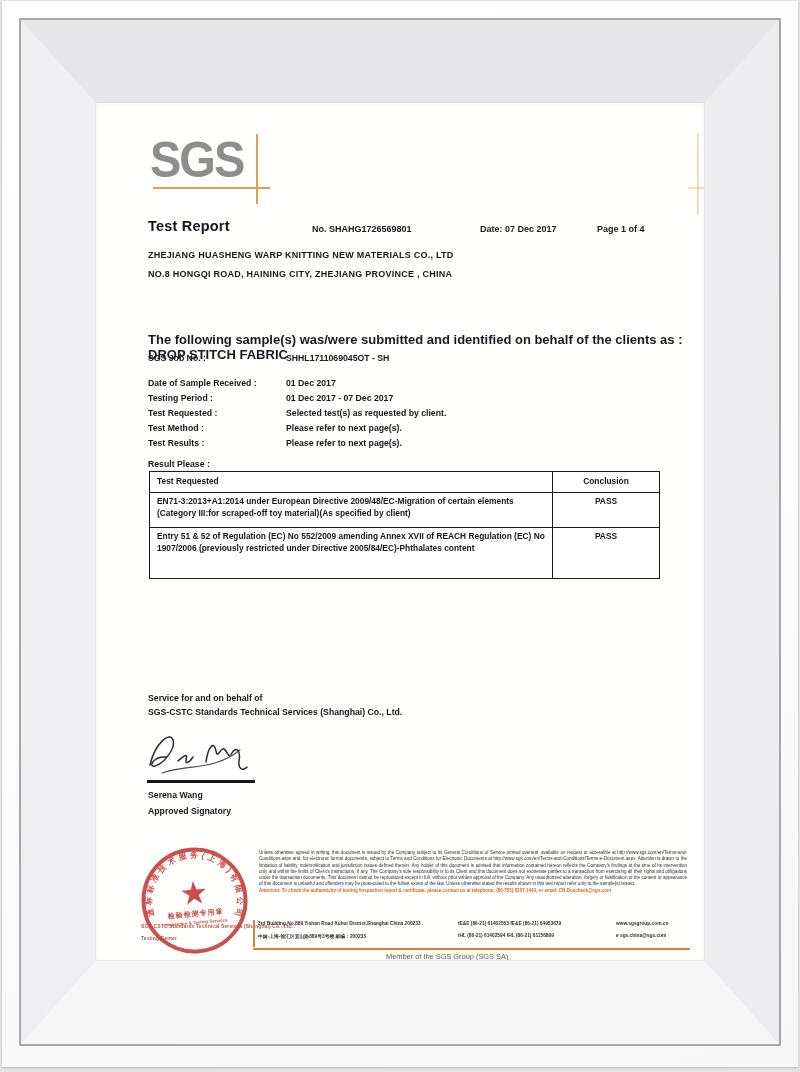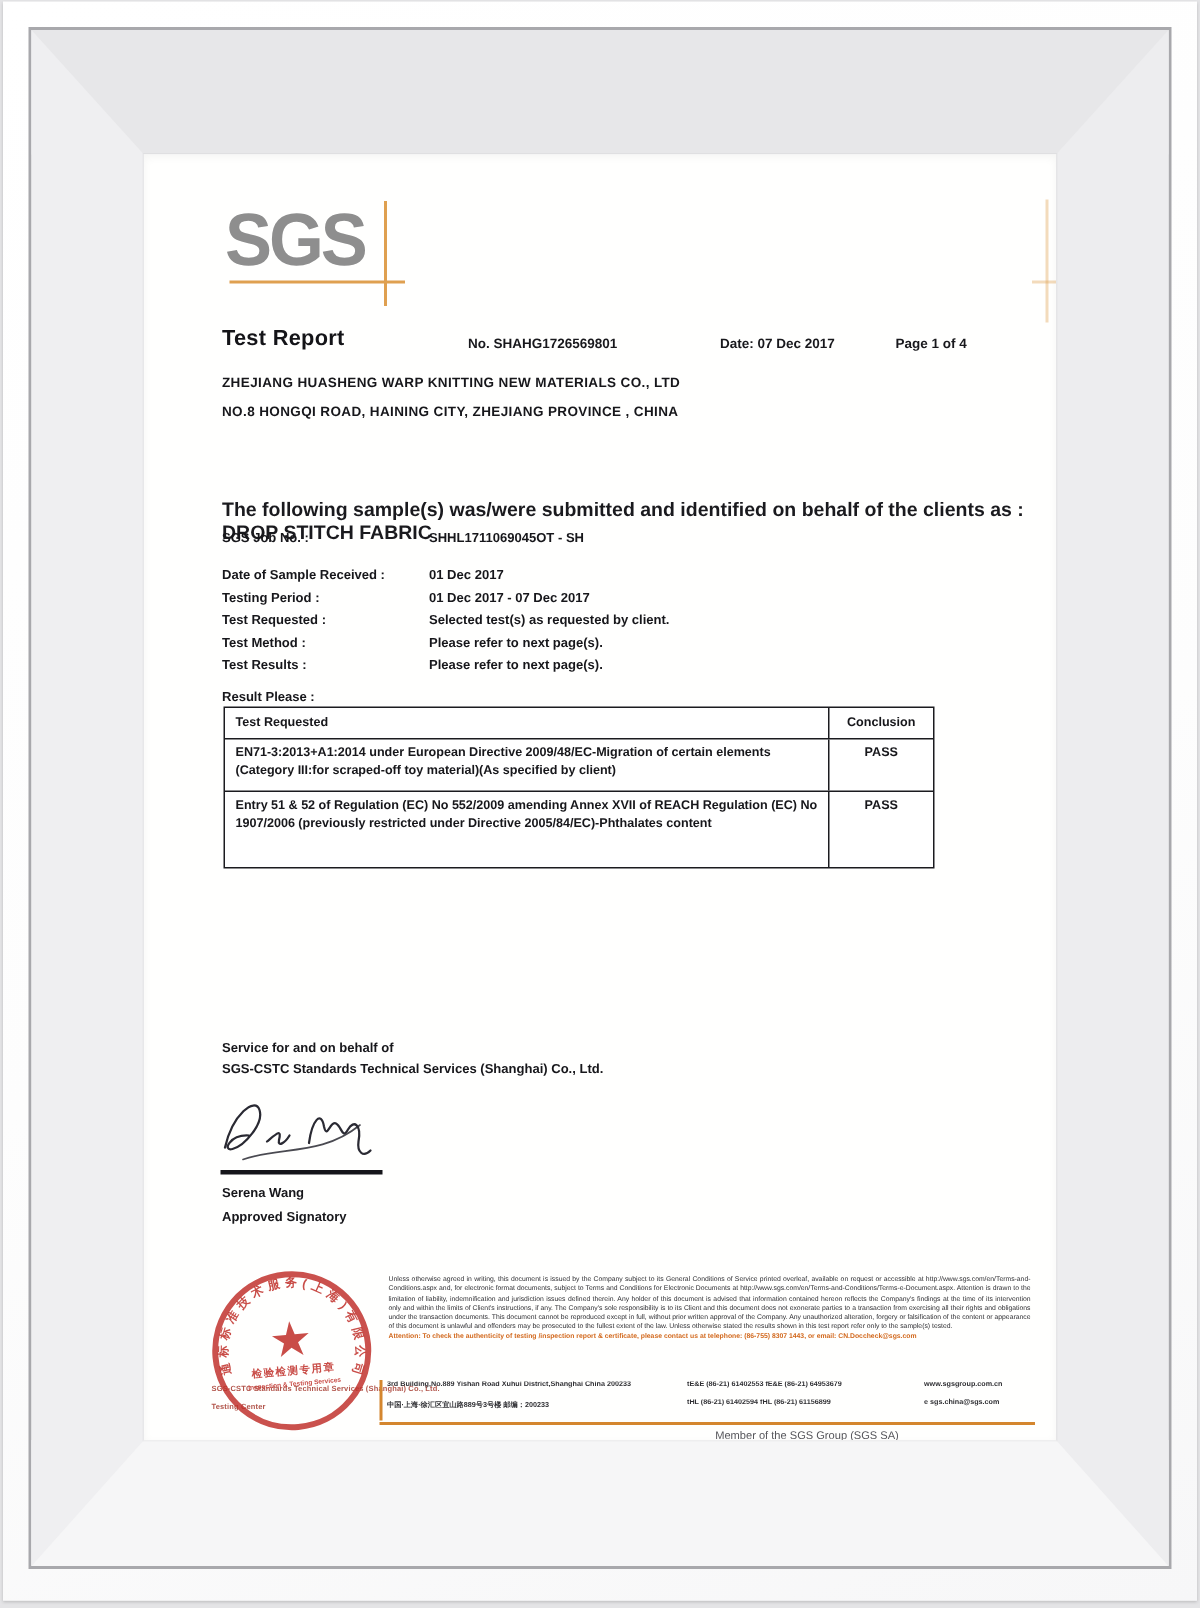--- a/index.html
+++ b/index.html
@@ -58,21 +58,21 @@
   .intro { left:52px; top:229px; font-size:13px; font-weight:700; color:#1a1a1e; }
 
   .detail-row { left:52px; width:520px; font-size:8.7px; font-weight:700; color:#17171b; }
   .detail-label { display:inline-block; }
   .detail-value { position:absolute; left:138px; }
 
   .result-label { left:52px; top:356px; font-size:8.7px; font-weight:700; color:#17171b; }
 
   
   .rtable {
-    left:53px; top:368px; width:474px;
+    left:53px; top:368px; width:511px;
     border:1.5px solid #1b1b1f; background:#fff;
     font-size:8.4px; color:#17171b;
   }
   .trow { display:grid; grid-template-columns:402px 1fr; }
   .trow + .trow { border-top:1.3px solid #1b1b1f; }
   .tcell { padding:3px 7px 3px 7px; line-height:11.8px; font-weight:700; }
   .tcell-c { border-left:1.3px solid #1b1b1f; text-align:center; font-weight:700; padding-top:3px; }
   .thead-row .tcell { padding-top:4px; padding-bottom:4px; }
   .trow-1 { min-height:35px; }
   .trow-2 { min-height:51px; }
@@ -102,21 +102,21 @@
 
   .addr-vline { left:157px; top:817px; width:2px; height:27px; background:#d4862e; }
   .addr-row { left:162px; width:432px; display:flex; font-size:4.8px; font-weight:600; color:#2f2f33; white-space:nowrap; }
   .addr-row-1 { top:818px; }
   .addr-row-2 { top:830px; }
   .a1 { width:200px; overflow:hidden; }
   .a2 { width:158px; overflow:hidden; }
   .a3 { flex:1; }
 
   .orange-rule { left:157px; top:845px; width:437px; height:2px; background:#d4862e; }
-  .member { left:290px; top:849px; width:304px; text-align:center; font-size:7.4px; color:#55555a; }
+  .member { left:290px; top:849px; width:304px; text-align:left; font-size:7.4px; color:#55555a; }
 </style>
 </head>
 <body>
 
 <div class="frame">
   <div class="mat-wrap">
     <div class="mat">
       <div class="document">
 
         <div class="abs logo-text">SGS</div>

